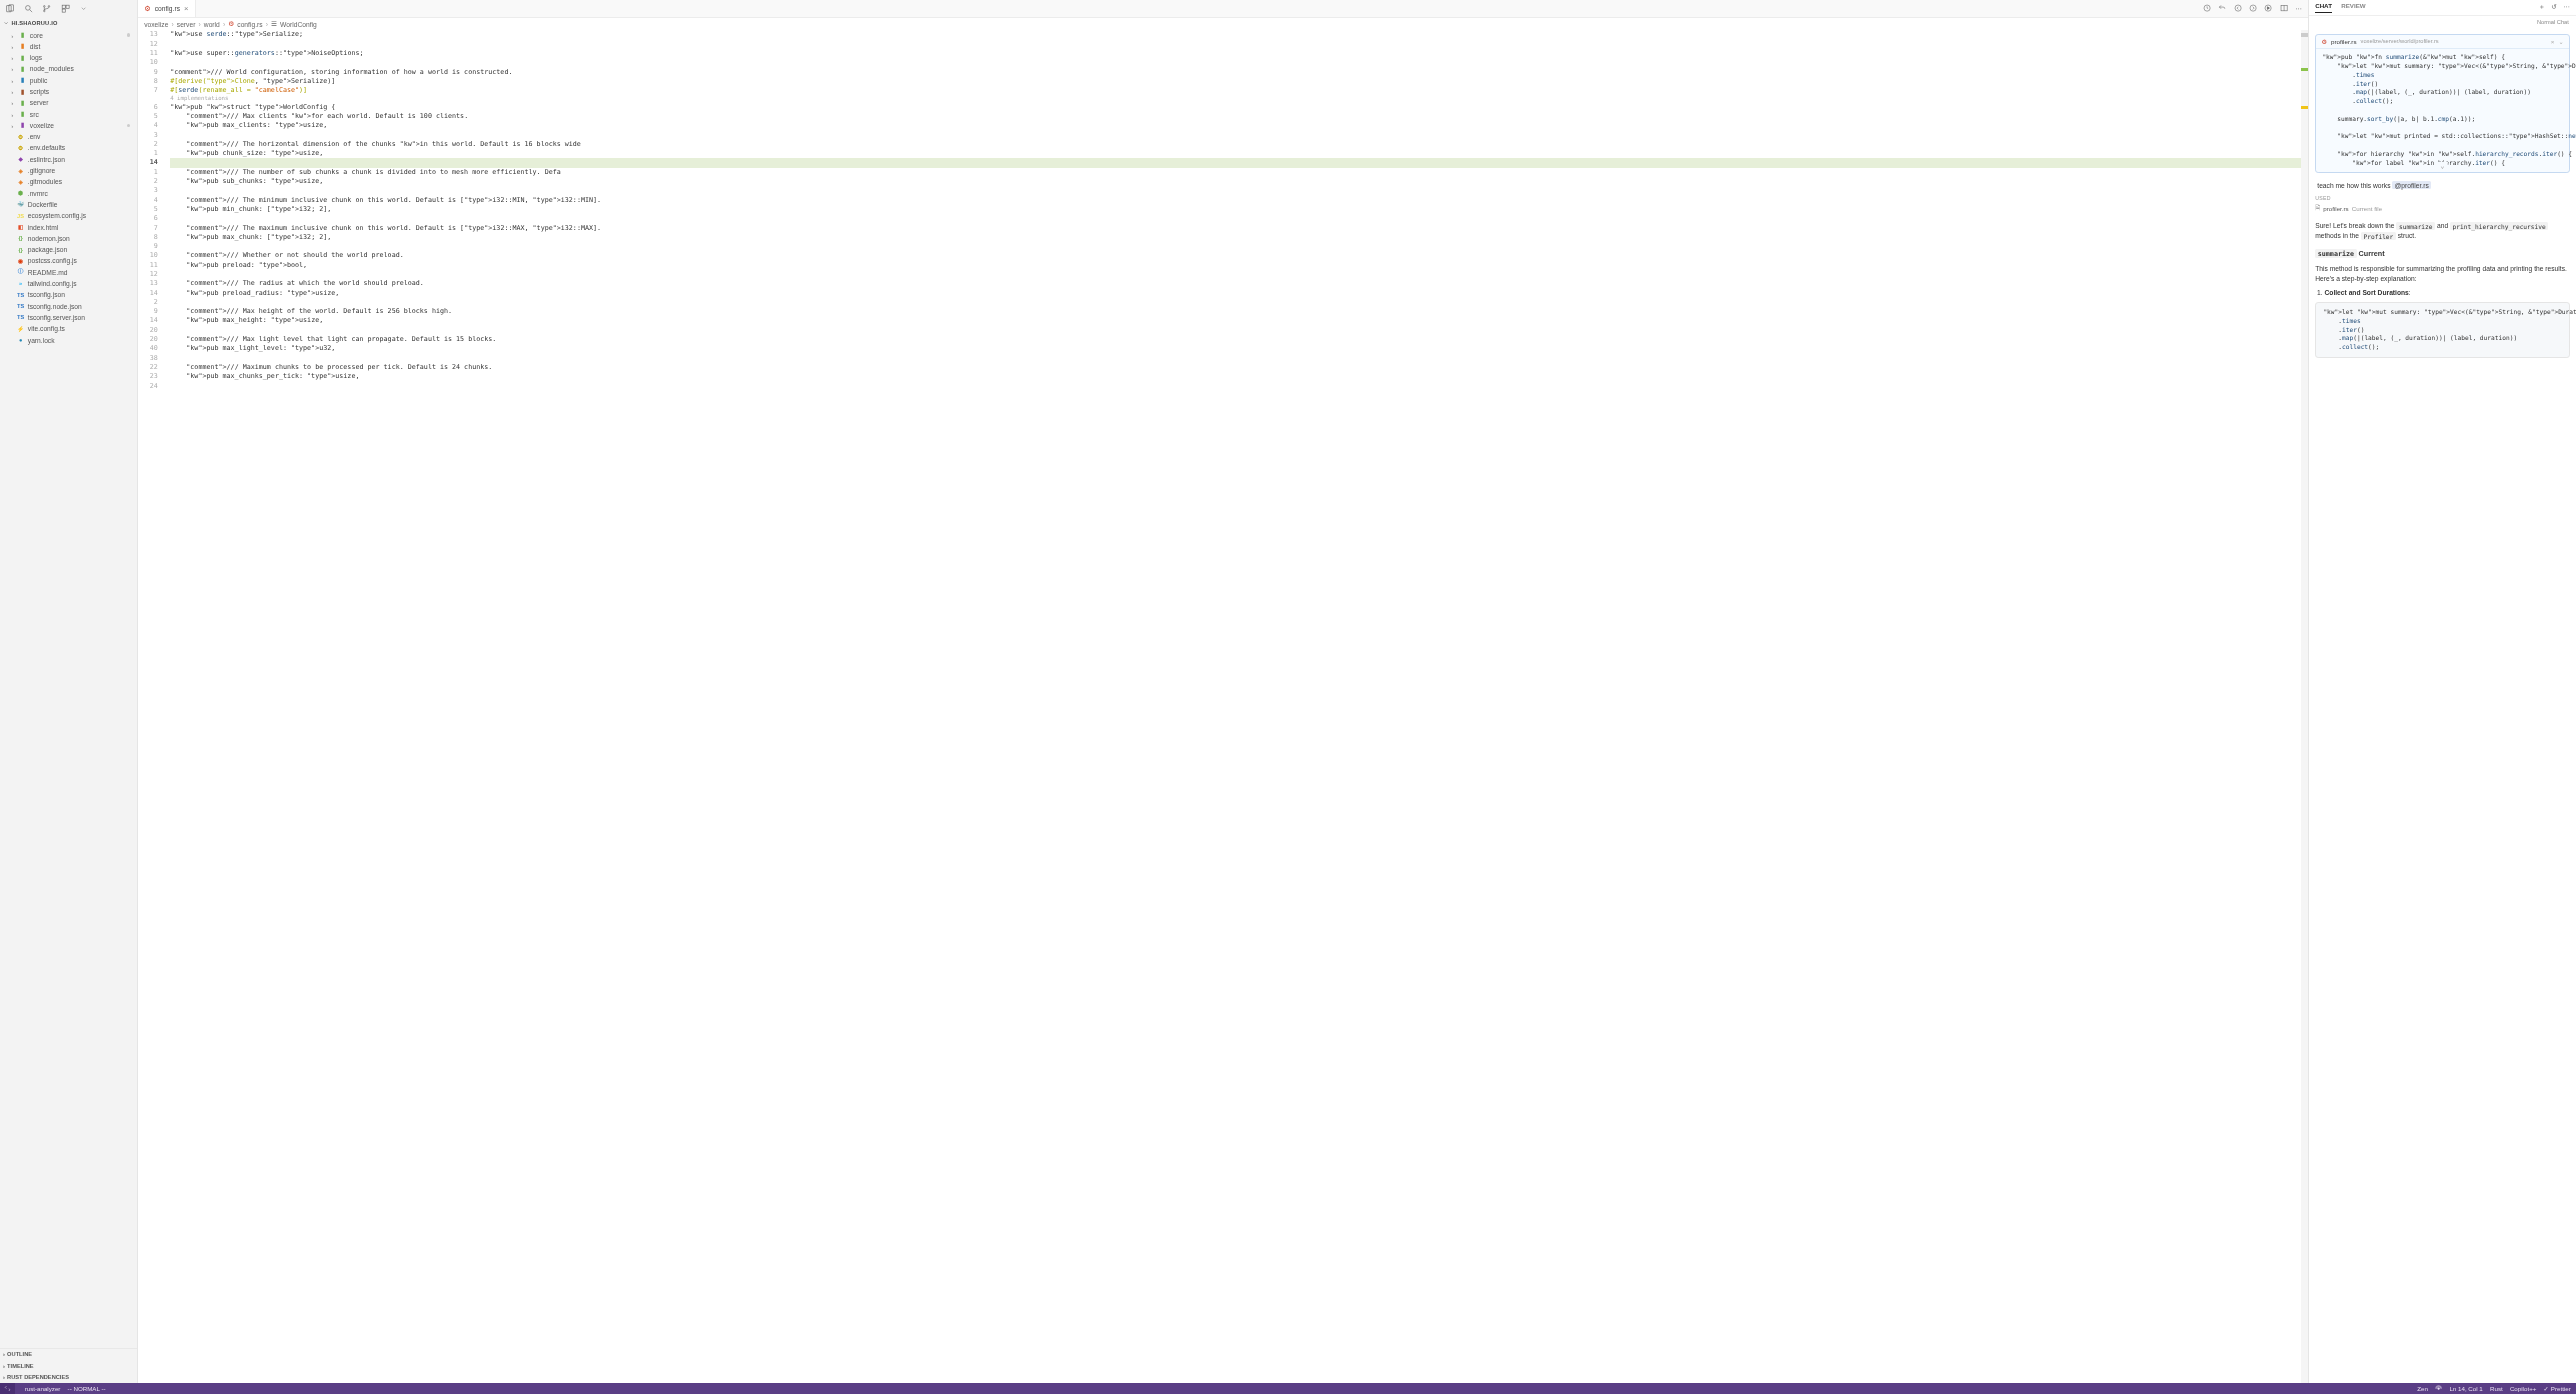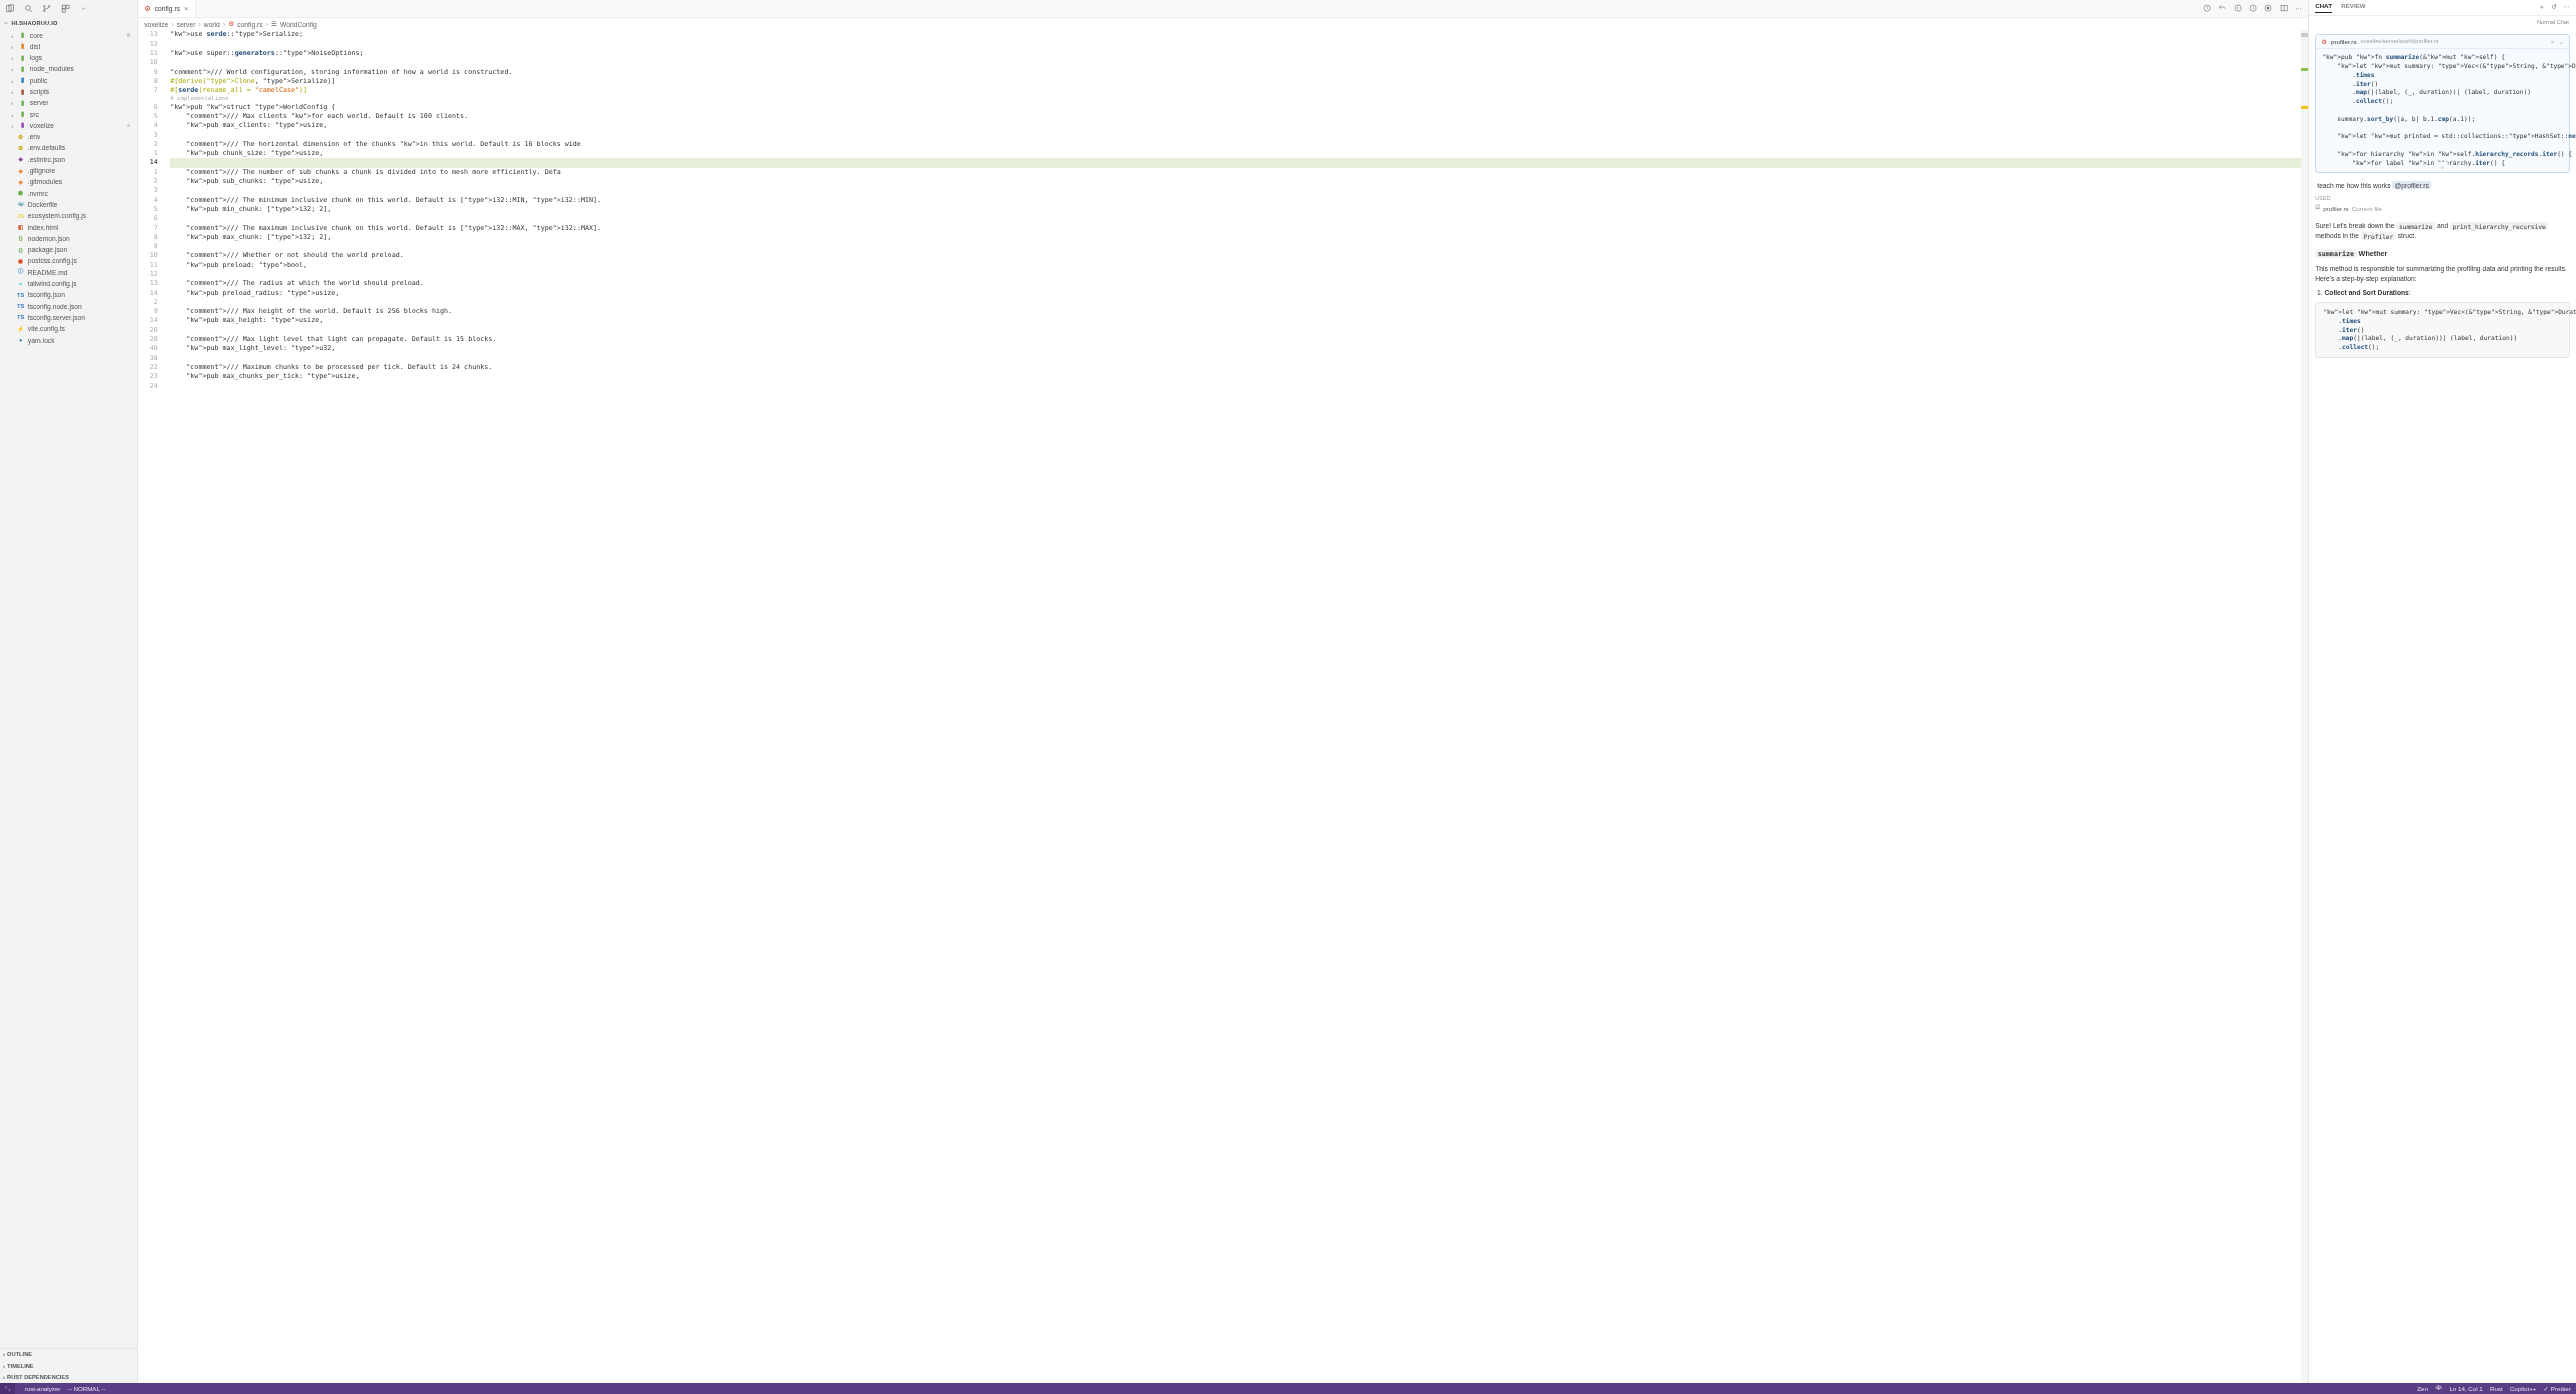--- a/index.html
+++ b/index.html
@@ -49,21 +49,21 @@
 .breadcrumb .rust-icon { color: #ce422b; }
 .code-editor { flex: 1; display: flex; font-family: "SF Mono", Menlo, Consolas, monospace; font-size: 6.7px; overflow: auto; position: relative; }
 .gutter { width: 26px; text-align: right; color: #aaa; padding-right: 6.2px; line-height: 9.3px; user-select: none; background: #fff; }
 .gutter-line { height: 9.3px; }
 .gutter-line.cur { color: #555; font-weight: 600; }
 .code-lines { flex: 1; line-height: 9.3px; white-space: pre; padding-left: 6.2px; position: relative; }
 .code-line { height: 9.3px; }
 .code-line.hl { background: #e6efd8; }
 .str { color: #ce5c00; }
 .attr { color: #a8a800; }
-.ident { color: #244f7a; font-weight: 700; text-align: center; }
+.ident { color: #244f7a; font-weight: 400; text-align: center; }
 .codelens { color: #aaa; font-size: 5.7px; font-style: normal; height: 7.2px !important; line-height: 7.2px !important; }
 .minimap { width: 7.2px; background: #f5f5f5; position: relative; }
 .minimap .mark { position: absolute; right: 0; width: 7.2px; height: 3.1px; }
 .minimap .m-gray { background: #ccc; }
 .minimap .m-green { background: #8bc34a; }
 .minimap .m-yellow { background: #f0c419; }
 
 
 .chat-panel { width: 268px; background: #fff; border-left: 0.5px solid #e5e5e5; display: flex; flex-direction: column; }
 .chat-tabs { height: 15.5px; display: flex; align-items: center; padding: 0 6.2px; gap: 9.3px; border-bottom: 0.5px solid #eee; }
@@ -416,21 +416,21 @@
       <div class="used-label">USED</div>
       <div class="used-item">
         <span>🗎</span>
         <span>profiler.rs</span>
         <span style="color:#999">Current file</span>
       </div>
       <div class="response">
         <p>
           <span>Sure! Let's break down the </span><span class="il">summarize</span><span> and </span><span class="il">print_hierarchy_recursive</span><span> methods in the </span><span class="il">Profiler</span><span> struct.</span>
         </p>
-        <h4><span class="il">summarize</span><span> Whether</span></h4>
+        <h4><span class="il">summarize</span><span> Current</span></h4>
         <p>This method is responsible for summarizing the profiling data and printing the results. Here's a step-by-step explanation:</p>
         <ol>
             <li><b>Collect and Sort Durations</b>:</li>
           </ol>
         <div class="code-block" id="resp-block"><span class="&lt;span">"kw"</span>&gt;let <span class="&lt;span">"kw"</span>&gt;mut summary: <span class="&lt;span">"type"</span>&gt;Vec&lt;(&amp;<span class="&lt;span">"type"</span>&gt;String, &amp;<span class="&lt;span">"type"</span>&gt;Duration)&gt; = &gt;self
     .<span class="ident">times</span>
     .<span class="ident">iter</span>()
     .<span class="ident">map</span>(|(label, (_, duration))| (label, duration))
     .<span class="ident">collect</span>();</div>
       </div>

